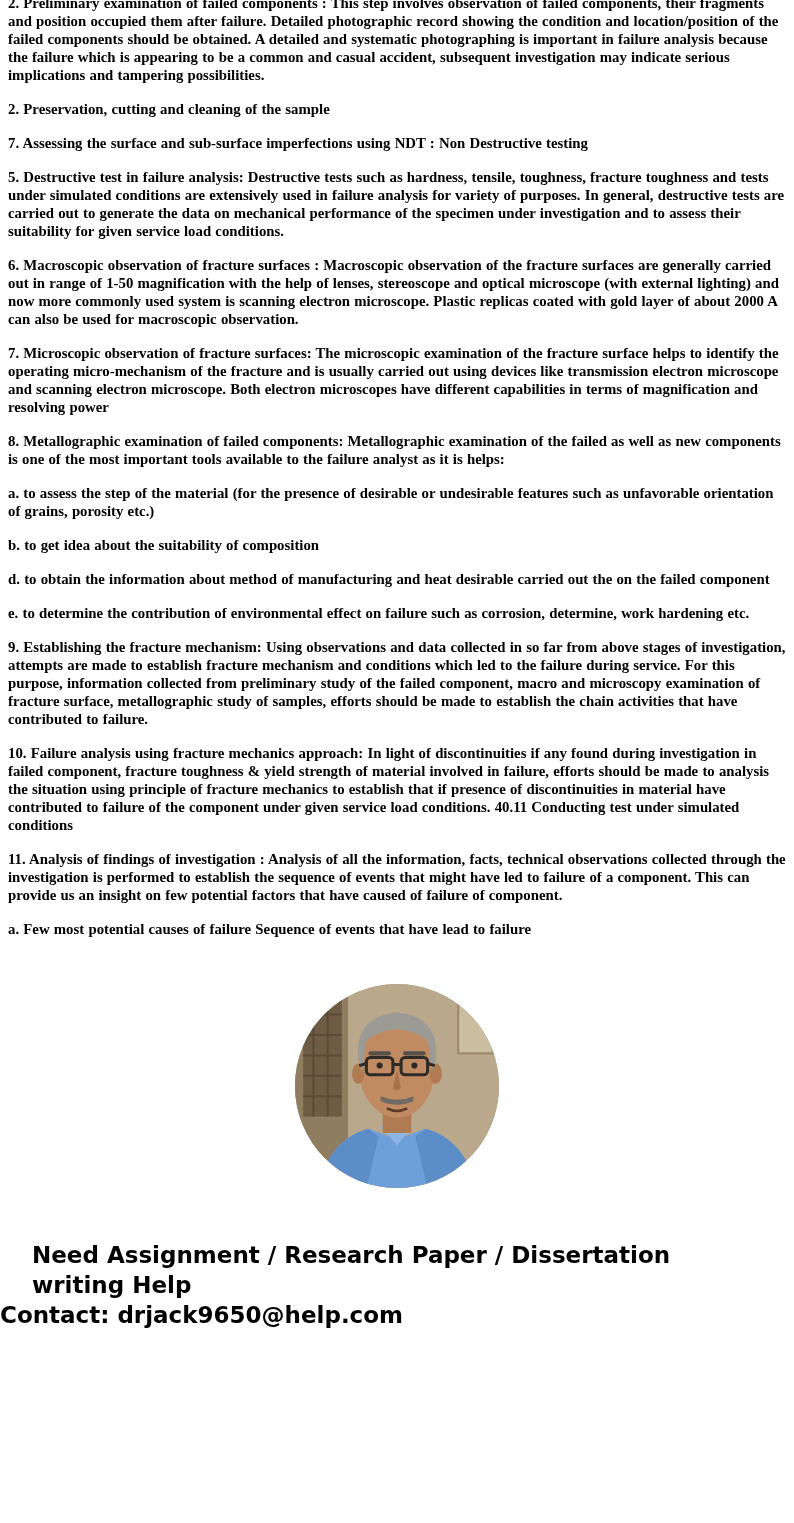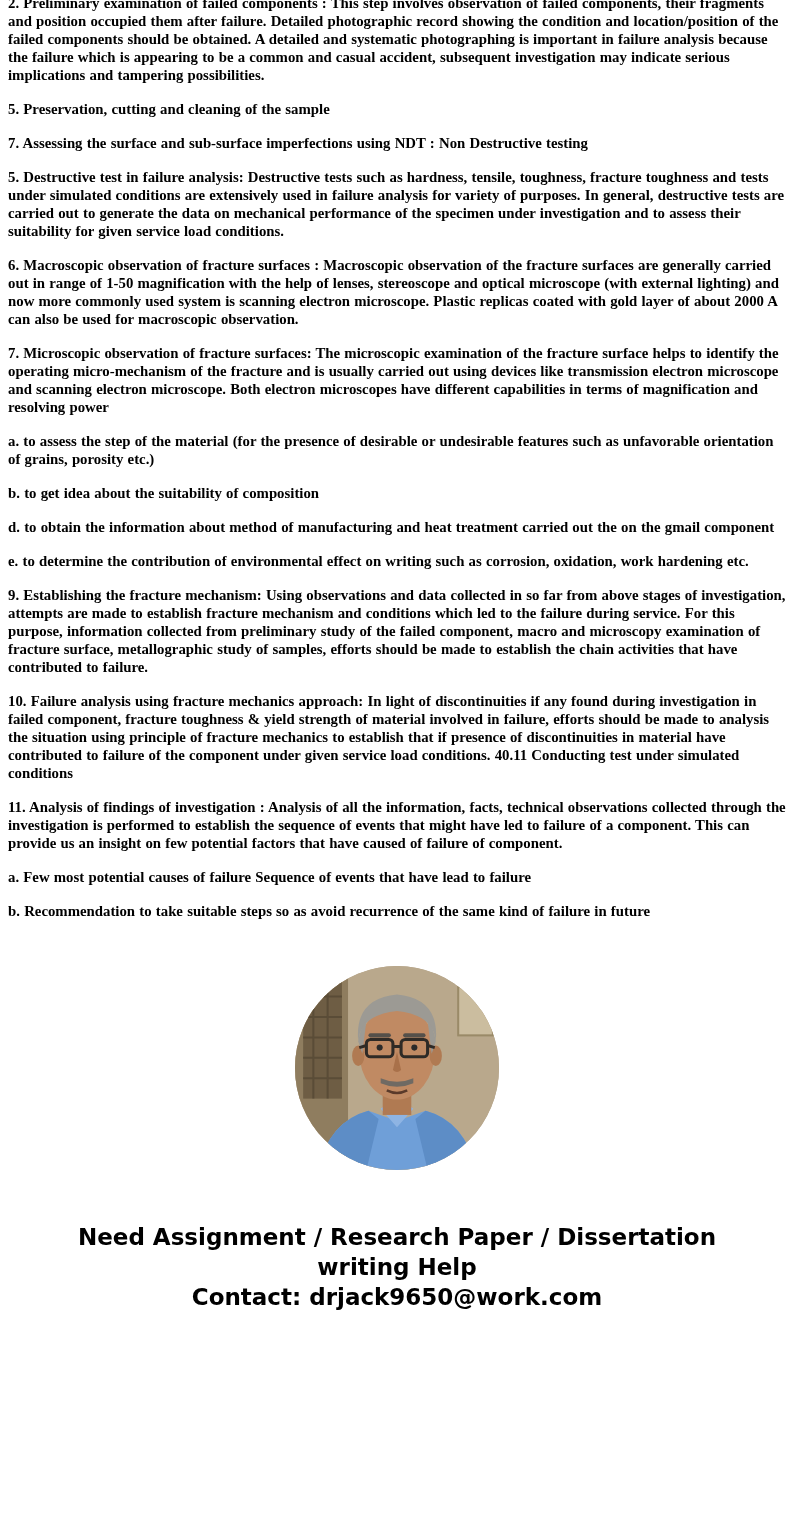--- a/index.html
+++ b/index.html
@@ -35,55 +35,55 @@
     width: 204px;
     height: 204px;
     border-radius: 50%;
     overflow: hidden;
     background: #b3a289;
   }
   .avatar svg { display: block; width: 100%; height: 100%; }
 
   .footer {
     margin-top: 52px;
-    text-align: center;
+    text-align: left;
     font-family: "DejaVu Sans", sans-serif;
     font-weight: bold;
     font-size: 23px;
     line-height: 30px;
     color: #000000;
     padding-bottom: 24px;
   }
   .footer-line1 {
     max-width: 730px;
     margin: 0 auto;
   }
   .footer-line2 {
     margin-top: 0;
   }
 </style>
 </head>
 <body>
 
 <div class="doc">
     <p class="doc-para">2. Preliminary examination of failed components : This step involves observation of failed components, their fragments and position occupied them after failure. Detailed photographic record showing the condition and location/position of the failed components should be obtained. A detailed and systematic photographing is important in failure analysis because the failure which is appearing to be a common and casual accident, subsequent investigation may indicate serious implications and tampering possibilities.</p>
-    <p class="doc-para">5. Preservation, cutting and cleaning of the sample</p>
+    <p class="doc-para">2. Preservation, cutting and cleaning of the sample</p>
     <p class="doc-para">7. Assessing the surface and sub-surface imperfections using NDT : Non Destructive testing</p>
     <p class="doc-para">5. Destructive test in failure analysis: Destructive tests such as hardness, tensile, toughness, fracture toughness and tests under simulated conditions are extensively used in failure analysis for variety of purposes. In general, destructive tests are carried out to generate the data on mechanical performance of the specimen under investigation and to assess their suitability for given service load conditions.</p>
     <p class="doc-para">6. Macroscopic observation of fracture surfaces : Macroscopic observation of the fracture surfaces are generally carried out in range of 1-50 magnification with the help of lenses, stereoscope and optical microscope (with external lighting) and now more commonly used system is scanning electron microscope. Plastic replicas coated with gold layer of about 2000 A can also be used for macroscopic observation.</p>
     <p class="doc-para">7. Microscopic observation of fracture surfaces: The microscopic examination of the fracture surface helps to identify the operating micro-mechanism of the fracture and is usually carried out using devices like transmission electron microscope and scanning electron microscope. Both electron microscopes have different capabilities in terms of magnification and resolving power</p>
+    <p class="doc-para">8. Metallographic examination of failed components: Metallographic examination of the failed as well as new components is one of the most important tools available to the failure analyst as it is helps:</p>
     <p class="doc-para">a. to assess the step of the material (for the presence of desirable or undesirable features such as unfavorable orientation of grains, porosity etc.)</p>
     <p class="doc-para">b. to get idea about the suitability of composition</p>
-    <p class="doc-para">d. to obtain the information about method of manufacturing and heat treatment carried out the on the gmail component</p>
-    <p class="doc-para">e. to determine the contribution of environmental effect on writing such as corrosion, oxidation, work hardening etc.</p>
+    <p class="doc-para">d. to obtain the information about method of manufacturing and heat desirable carried out the on the failed component</p>
+    <p class="doc-para">e. to determine the contribution of environmental effect on failure such as corrosion, determine, work hardening etc.</p>
     <p class="doc-para">9. Establishing the fracture mechanism: Using observations and data collected in so far from above stages of investigation, attempts are made to establish fracture mechanism and conditions which led to the failure during service. For this purpose, information collected from preliminary study of the failed component, macro and microscopy examination of fracture surface, metallographic study of samples, efforts should be made to establish the chain activities that have contributed to failure.</p>
     <p class="doc-para">10. Failure analysis using fracture mechanics approach: In light of discontinuities if any found during investigation in failed component, fracture toughness &amp; yield strength of material involved in failure, efforts should be made to analysis the situation using principle of fracture mechanics to establish that if presence of discontinuities in material have contributed to failure of the component under given service load conditions. 40.11 Conducting test under simulated conditions</p>
     <p class="doc-para">11. Analysis of findings of investigation : Analysis of all the information, facts, technical observations collected through the investigation is performed to establish the sequence of events that might have led to failure of a component. This can provide us an insight on few potential factors that have caused of failure of component.</p>
     <p class="doc-para">a. Few most potential causes of failure Sequence of events that have lead to failure</p>
-    <p class="doc-para">b. Recommendation to take suitable steps so as avoid recurrence of the same kind of failure in future</p>
   </div>
 
 <div class="avatar-wrap">
   <div class="avatar">
     <svg viewBox="0 0 200 200" xmlns="http://www.w3.org/2000/svg">
 
       <rect width="200" height="200" fill="#b9a88c"></rect>
 
       <rect x="0" y="0" width="52" height="200" fill="#8f7d5f"></rect>
       <rect x="8" y="10" width="38" height="120" fill="#6e5d44"></rect>
@@ -133,14 +133,14 @@
 
       <path d="M84 110 Q100 117 116 110 L116 115 Q100 122 84 115 Z" fill="#6f6a63"></path>
 
       <path d="M90 122 Q100 127 110 122" stroke="#5a3a2a" stroke-width="2.5" fill="none"></path>
     </svg>
   </div>
 </div>
 
 <div class="footer">
   <div class="footer-line1">Need Assignment / Research Paper / Dissertation writing Help</div>
-  <div class="footer-line2">Contact: drjack9650@work.com</div>
+  <div class="footer-line2">Contact: drjack9650@help.com</div>
 </div>
 
 </body></html>

